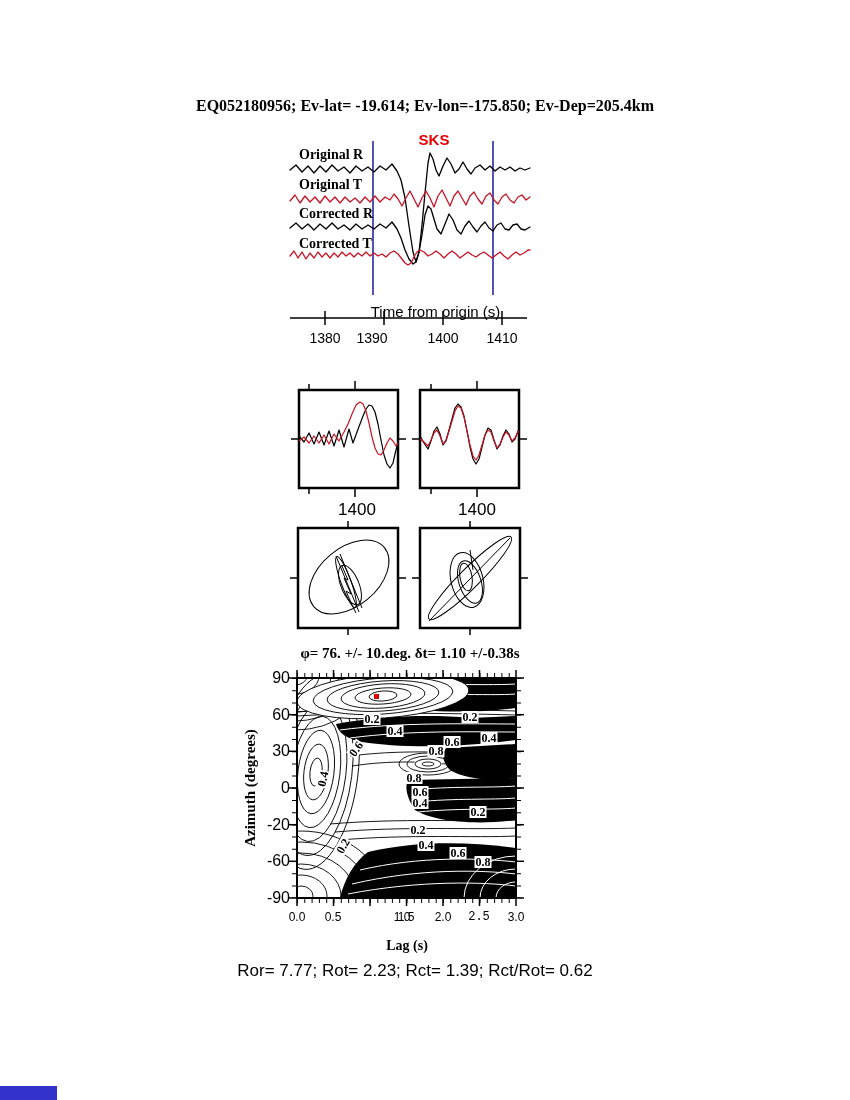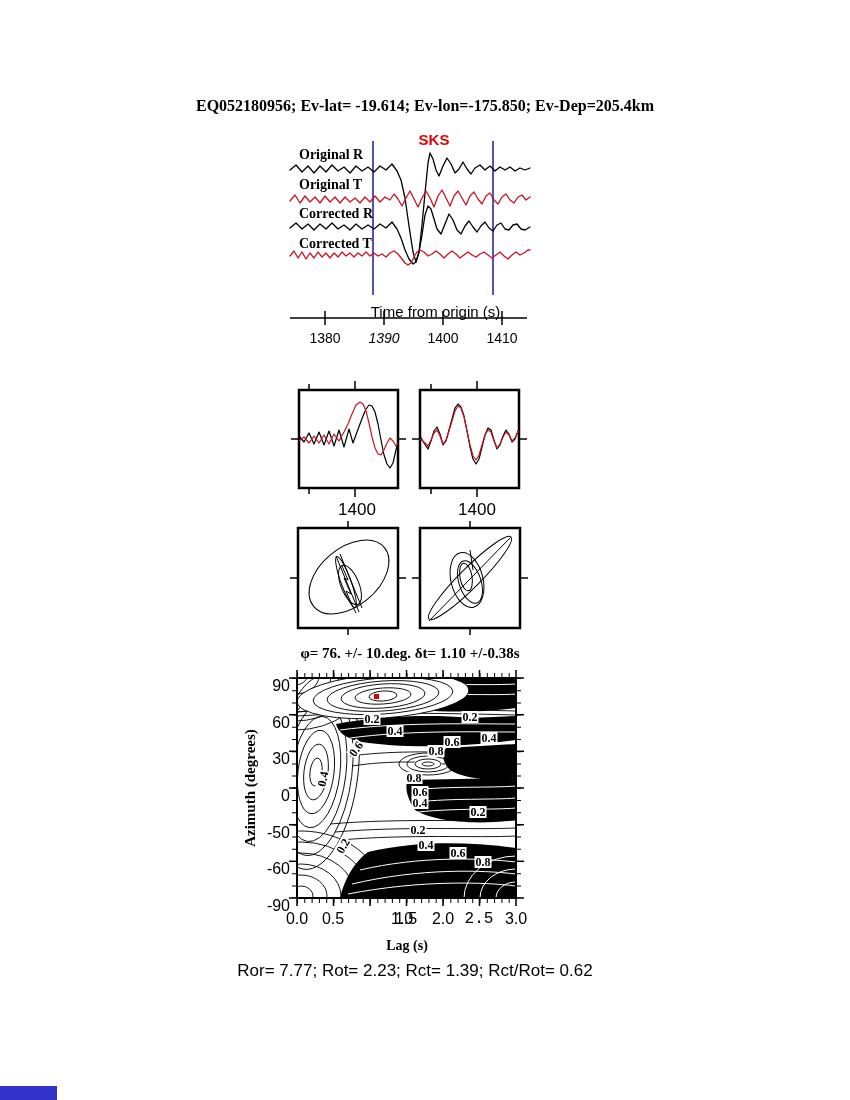--- a/index.html
+++ b/index.html
@@ -10,22 +10,22 @@
   .t-serif{font-family:"Liberation Serif",serif;font-weight:bold;}
   .title1{left:62px;top:61px;font-size:18px;white-space:pre;}
   .title2{left:0;top:97px;width:850px;text-align:center;font-size:16px;white-space:pre;}
   .trace-label{font-size:14px;}
   .sks{left:409px;top:131px;width:50px;text-align:center;font-size:15px;font-weight:bold;}
   .time-axis-label{left:358px;top:303px;width:155px;text-align:center;font-size:15px;}
   .time-tick{width:50px;text-align:center;top:330px;font-size:14px;}
   .panel-tick{width:60px;text-align:center;top:500px;font-size:17px;}
   .c-title{left:280px;top:645px;width:260px;text-align:center;font-size:15px;white-space:pre;}
   .ylab{left:250px;top:788px;transform:translate(-50%,-50%) rotate(-90deg);font-size:15px;white-space:nowrap;}
-  .ytick{width:44px;text-align:right;font-size:16px;margin-top:8px;}
-  .xtick{width:36px;text-align:center;top:910px;font-size:16px;}
+  .ytick{width:44px;text-align:right;font-size:16px;}
+  .xtick{width:36px;text-align:center;top:910px;font-size:12px;}
   .lag-label{left:347px;top:938px;width:120px;text-align:center;font-size:14px;}
   .stats{left:0;top:961px;width:830px;text-align:center;font-size:17px;}
   .clabel{position:absolute;background:#fff;padding:0 1px;font-family:"Liberation Serif",serif;
           font-weight:bold;font-size:12px;line-height:12px;white-space:nowrap;}
   .gmt-stamp{left:0;top:1086px;width:57px;height:14px;}
   svg{position:absolute;left:0;top:0;}
   .txt{position:absolute;}
 </style>
 </head>
 <body>
@@ -245,35 +245,35 @@
   <div class="txt title2 t-serif">EQ052180956; Ev-lat= -19.614; Ev-lon=-175.850; Ev-Dep=205.4km</div>
 
   <div class="txt sks t-sans" style="color:#e60000;">SKS</div>
   <div class="txt trace-label t-serif" style="left:299px;top:147px;">Original R</div>
   <div class="txt trace-label t-serif" style="left:299px;top:177px;">Original T</div>
   <div class="txt trace-label t-serif" style="left:299px;top:206px;">Corrected R</div>
   <div class="txt trace-label t-serif" style="left:299px;top:236px;">Corrected T</div>
 
   <div class="txt time-axis-label t-sans">Time from origin (s)</div>
   <div class="txt time-tick t-sans" style="left:300px;">1380</div>
-  <div class="txt time-tick t-sans" style="left:359px;font-style:italic;">1390</div>
+  <div class="txt time-tick t-sans" style="left:347px;">1390</div>
   <div class="txt time-tick t-sans" style="left:418px;">1400</div>
   <div class="txt time-tick t-sans" style="left:477px;">1410</div>
 
   <div class="txt panel-tick t-sans" style="left:327px;">1400</div>
   <div class="txt panel-tick t-sans" style="left:447px;">1400</div>
 
   <div class="txt c-title t-serif">φ= 76. +/- 10.deg. δt= 1.10 +/-0.38s</div>
   <div class="txt ylab t-serif">Azimuth (degrees)</div>
 
   <div class="txt ytick t-sans" style="left:246px;top:669px;">90</div>
   <div class="txt ytick t-sans" style="left:246px;top:706px;">60</div>
   <div class="txt ytick t-sans" style="left:246px;top:742px;">30</div>
   <div class="txt ytick t-sans" style="left:246px;top:779px;">0</div>
-  <div class="txt ytick t-sans" style="left:246px;top:816px;">-50</div>
+  <div class="txt ytick t-sans" style="left:246px;top:816px;">-20</div>
   <div class="txt ytick t-sans" style="left:246px;top:852px;">-60</div>
   <div class="txt ytick t-sans" style="left:246px;top:889px;">-90</div>
 
   <div class="txt xtick t-sans" style="left:279px;">0.0</div>
   <div class="txt xtick t-sans" style="left:315px;">0.5</div>
   <div class="txt xtick t-sans" style="left:352px;margin-left:32px;">1.0</div>
   <div class="txt xtick t-sans" style="left:388px;">1.5</div>
   <div class="txt xtick t-sans" style="left:425px;">2.0</div>
   <div class="txt xtick t-sans" style="left:461px;font-family:Liberation Mono, monospace;">2.5</div>
   <div class="txt xtick t-sans" style="left:498px;">3.0</div>

